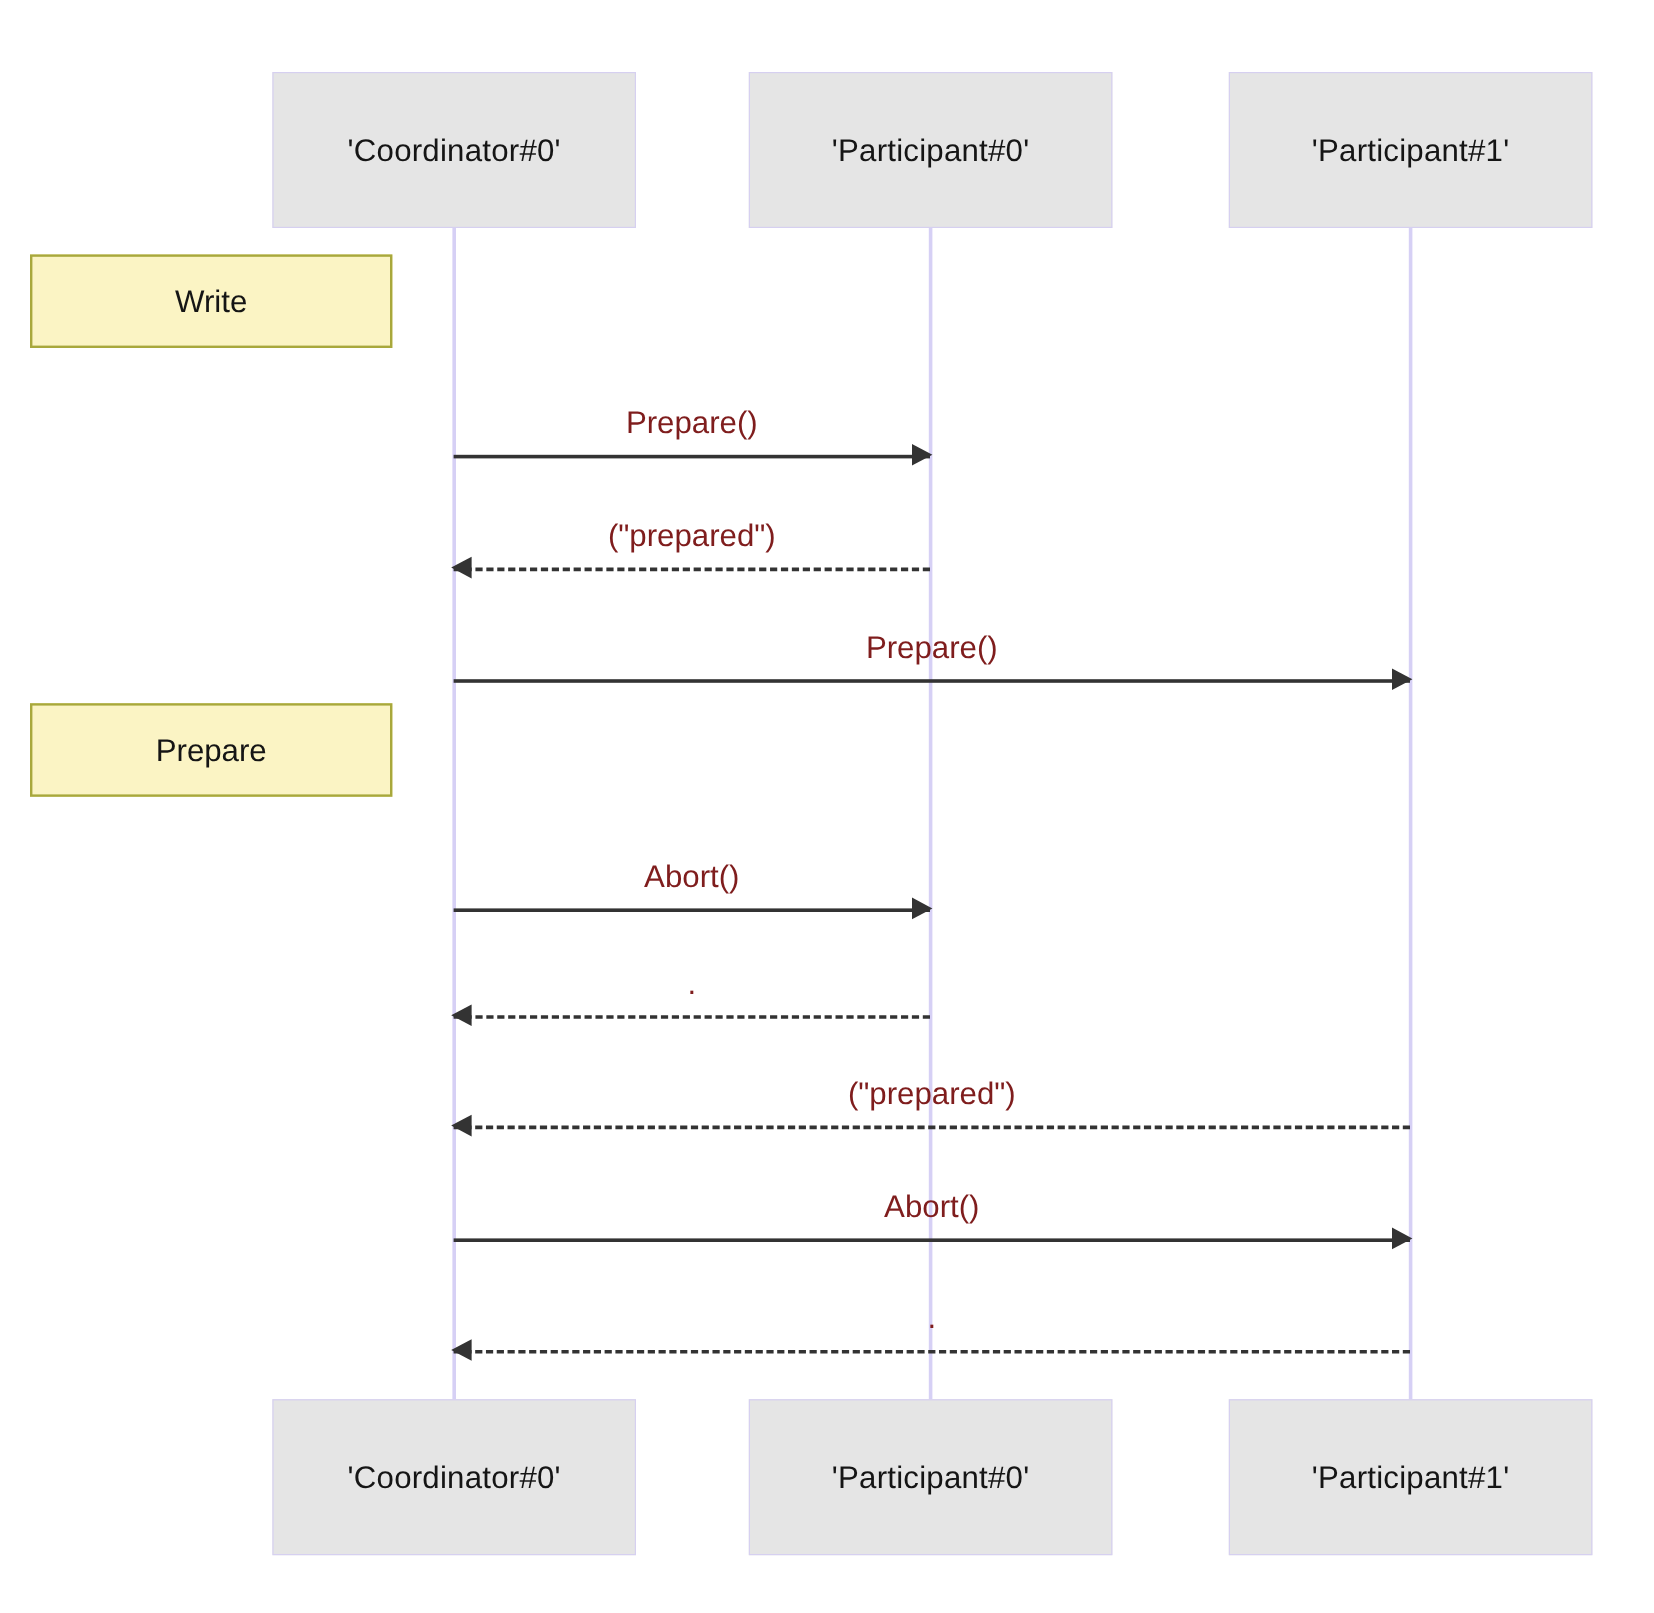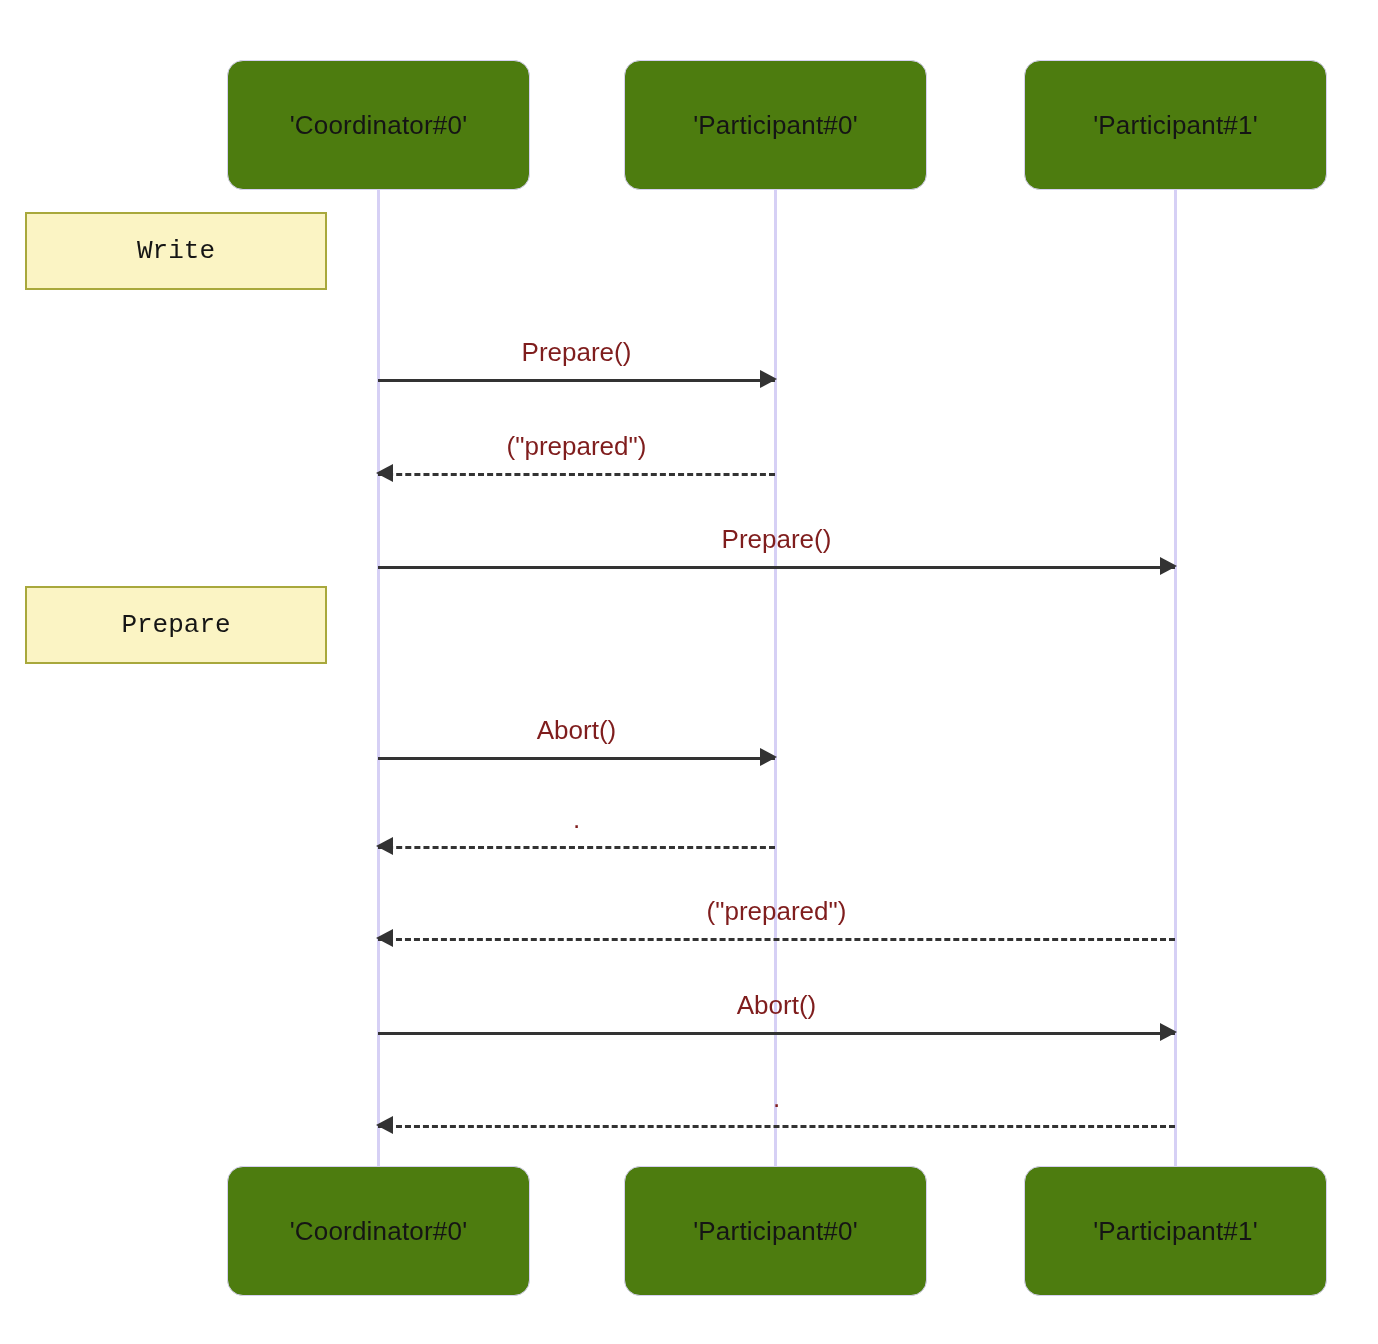--- a/index.html
+++ b/index.html
@@ -14,23 +14,23 @@
     position: relative;
     width: 1378px;
     height: 1344px;
     background: #ffffff;
     overflow: hidden;
   }
   
   .actor-box {
     position: absolute;
     box-sizing: border-box;
-    background: #4d7c0f;
+    background: #e5e5e5;
     border: 1px solid #D6D0F0;
-    border-radius: 16px;
+    border-radius: 0;
     display: flex;
     align-items: center;
     justify-content: center;
     color: #151515;
     font-size: 26px;
     letter-spacing: 0.2px;
     white-space: nowrap;
   }
   
   .lifeline {
@@ -43,21 +43,20 @@
     position: absolute;
     box-sizing: border-box;
     background: #FBF4C4;
     border: 2px solid #A8A83C;
     display: flex;
     align-items: center;
     justify-content: center;
     color: #151515;
     font-size: 26px;
     white-space: nowrap;
-    font-family: Liberation Mono, monospace;
   }
   
   .msg {
     position: absolute;
     height: 0;
   }
   .msg .line {
     position: absolute;
     left: 0;
     right: 0;

